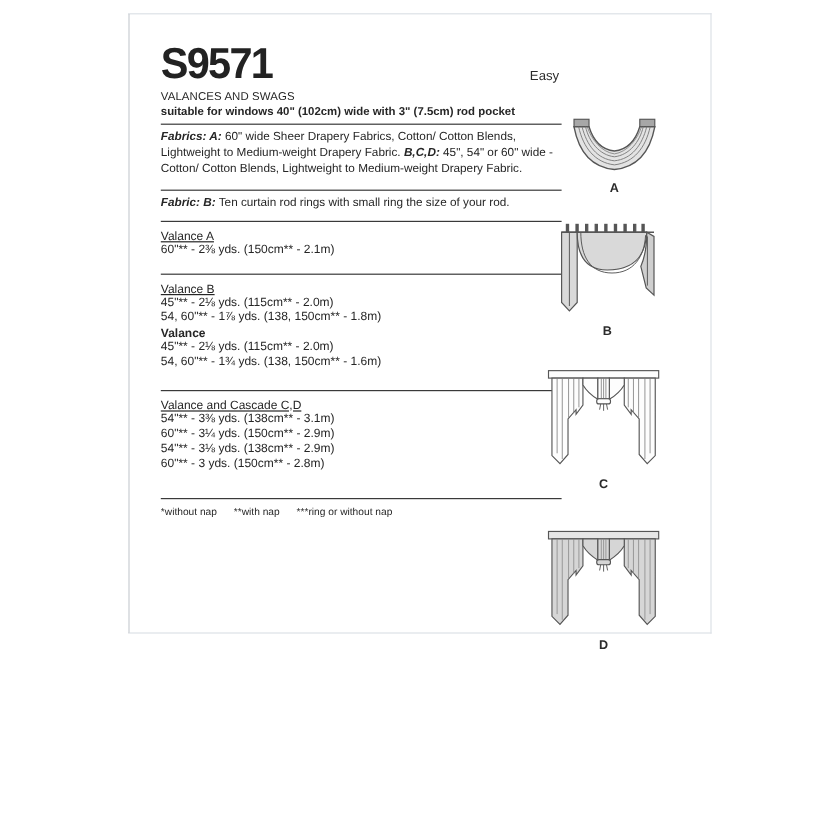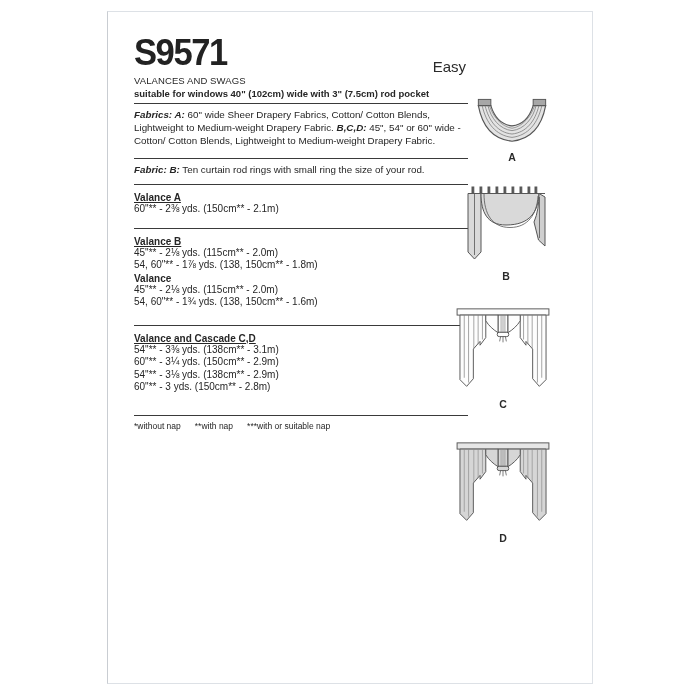--- a/index.html
+++ b/index.html
@@ -2,37 +2,37 @@
 <html><head>
 <meta charset="utf-8">
 <style>
   html,body{margin:0;padding:0;}
   body{
     width:700px;height:700px;background:#ffffff;position:relative;
     font-family:"Liberation Sans",sans-serif;color:#262626;
     -webkit-font-smoothing:antialiased;
   }
   .card{
-    position:absolute;left:107px;top:11px;width:486px;height:673px;
+    position:absolute;left:107px;top:11px;width:486px;height:517px;
     background:#ffffff;border:1px solid #dde1e6;border-left-color:#c9cdd2;
     box-sizing:border-box;
   }
   .text-col{position:absolute;left:26px;top:0;width:334px;}
   .pattern-number{
     font-size:36px;font-weight:800;letter-spacing:-1.5px;color:#222;
     margin-top:22px;line-height:38px;transform:scaleX(.96);transform-origin:left;
   }
-  .easy{position:absolute;top:46px;right:2px;font-size:15px;color:#2b2b2b;}
+  .easy{position:absolute;top:46px;right:2px;font-size:11px;color:#2b2b2b;}
   .category{font-size:9.5px;font-weight:normal;margin-top:3px;letter-spacing:0.1px;}
   .suitability{font-size:9.5px;font-weight:bold;margin-top:2px;}
   .rule{border:none;border-top:1px solid #3a3a3a;margin:0;height:0;}
   .rule.m1{margin-top:4px;}
   .para{font-size:9.8px;line-height:13px;margin-top:4px;}
   .para b{font-weight:bold;font-style:italic;}
-  .yard-title{font-size:10px;font-weight:bold;text-decoration:underline;margin-top:7px;}
+  .yard-title{font-size:10px;font-weight:normal;text-decoration:underline;margin-top:7px;}
   .yard-sub{font-size:10px;font-weight:bold;margin-top:1px;}
   .yard-line{font-size:10px;line-height:12.5px;}
   .footnotes{font-size:8.5px;margin-top:5px;}
   .footnotes span{margin-right:14px;}
   .fig{position:absolute;text-align:center;}
   .fig-label{font-size:10.5px;font-weight:bold;margin-top:4px;color:#2b2b2b;}
   .fig svg{display:block;margin:0 auto;}
 </style>
 </head>
 <body>
@@ -67,21 +67,21 @@
     <hr class="rule" style="margin-top:16px;">
 
     <div class="yard-title">Valance and Cascade C,D</div>
     <div class="yard-line">54"** - 3⅜ yds. (138cm** - 3.1m)</div>
     <div class="yard-line">60"** - 3¼ yds. (150cm** - 2.9m)</div>
     <div class="yard-line">54"** - 3⅛ yds. (138cm** - 2.9m)</div>
     <div class="yard-line">60"** - 3 yds. (150cm** - 2.8m)</div>
 
     <hr class="rule" style="margin-top:21px;">
     <div class="footnotes">
-      <span>*without nap</span><span>**with nap</span><span>***with or suitable nap</span>
+      <span>*without nap</span><span>**with nap</span><span>***ring or without nap</span>
     </div>
   </div>
 
   <div class="fig" style="left:366px;top:85px;width:76px;">
     <svg width="74" height="50" viewBox="0 0 76 52">
       <rect x="3" y="2.5" width="13" height="6.5" fill="#a7a7a7" stroke="#565656" stroke-width="1"></rect>
       <rect x="60" y="2.5" width="13" height="6.5" fill="#a7a7a7" stroke="#565656" stroke-width="1"></rect>
       <path d="M3,9 C7,30 18,44 38,46 C58,44 69,30 73,9 L60,9 C56,22 48,29 38,30 C28,29 20,22 16,9 Z" fill="#e3e3e3" stroke="#565656" stroke-width="1.2"></path>
       <path d="M7,9 C11,27 21,40 38,42 C55,40 65,27 69,9" fill="none" stroke="#7a7a7a" stroke-width="0.8"></path>
       <path d="M10,9 C14,25 23,37 38,38.5 C53,37 62,25 66,9" fill="none" stroke="#7a7a7a" stroke-width="0.8"></path>

